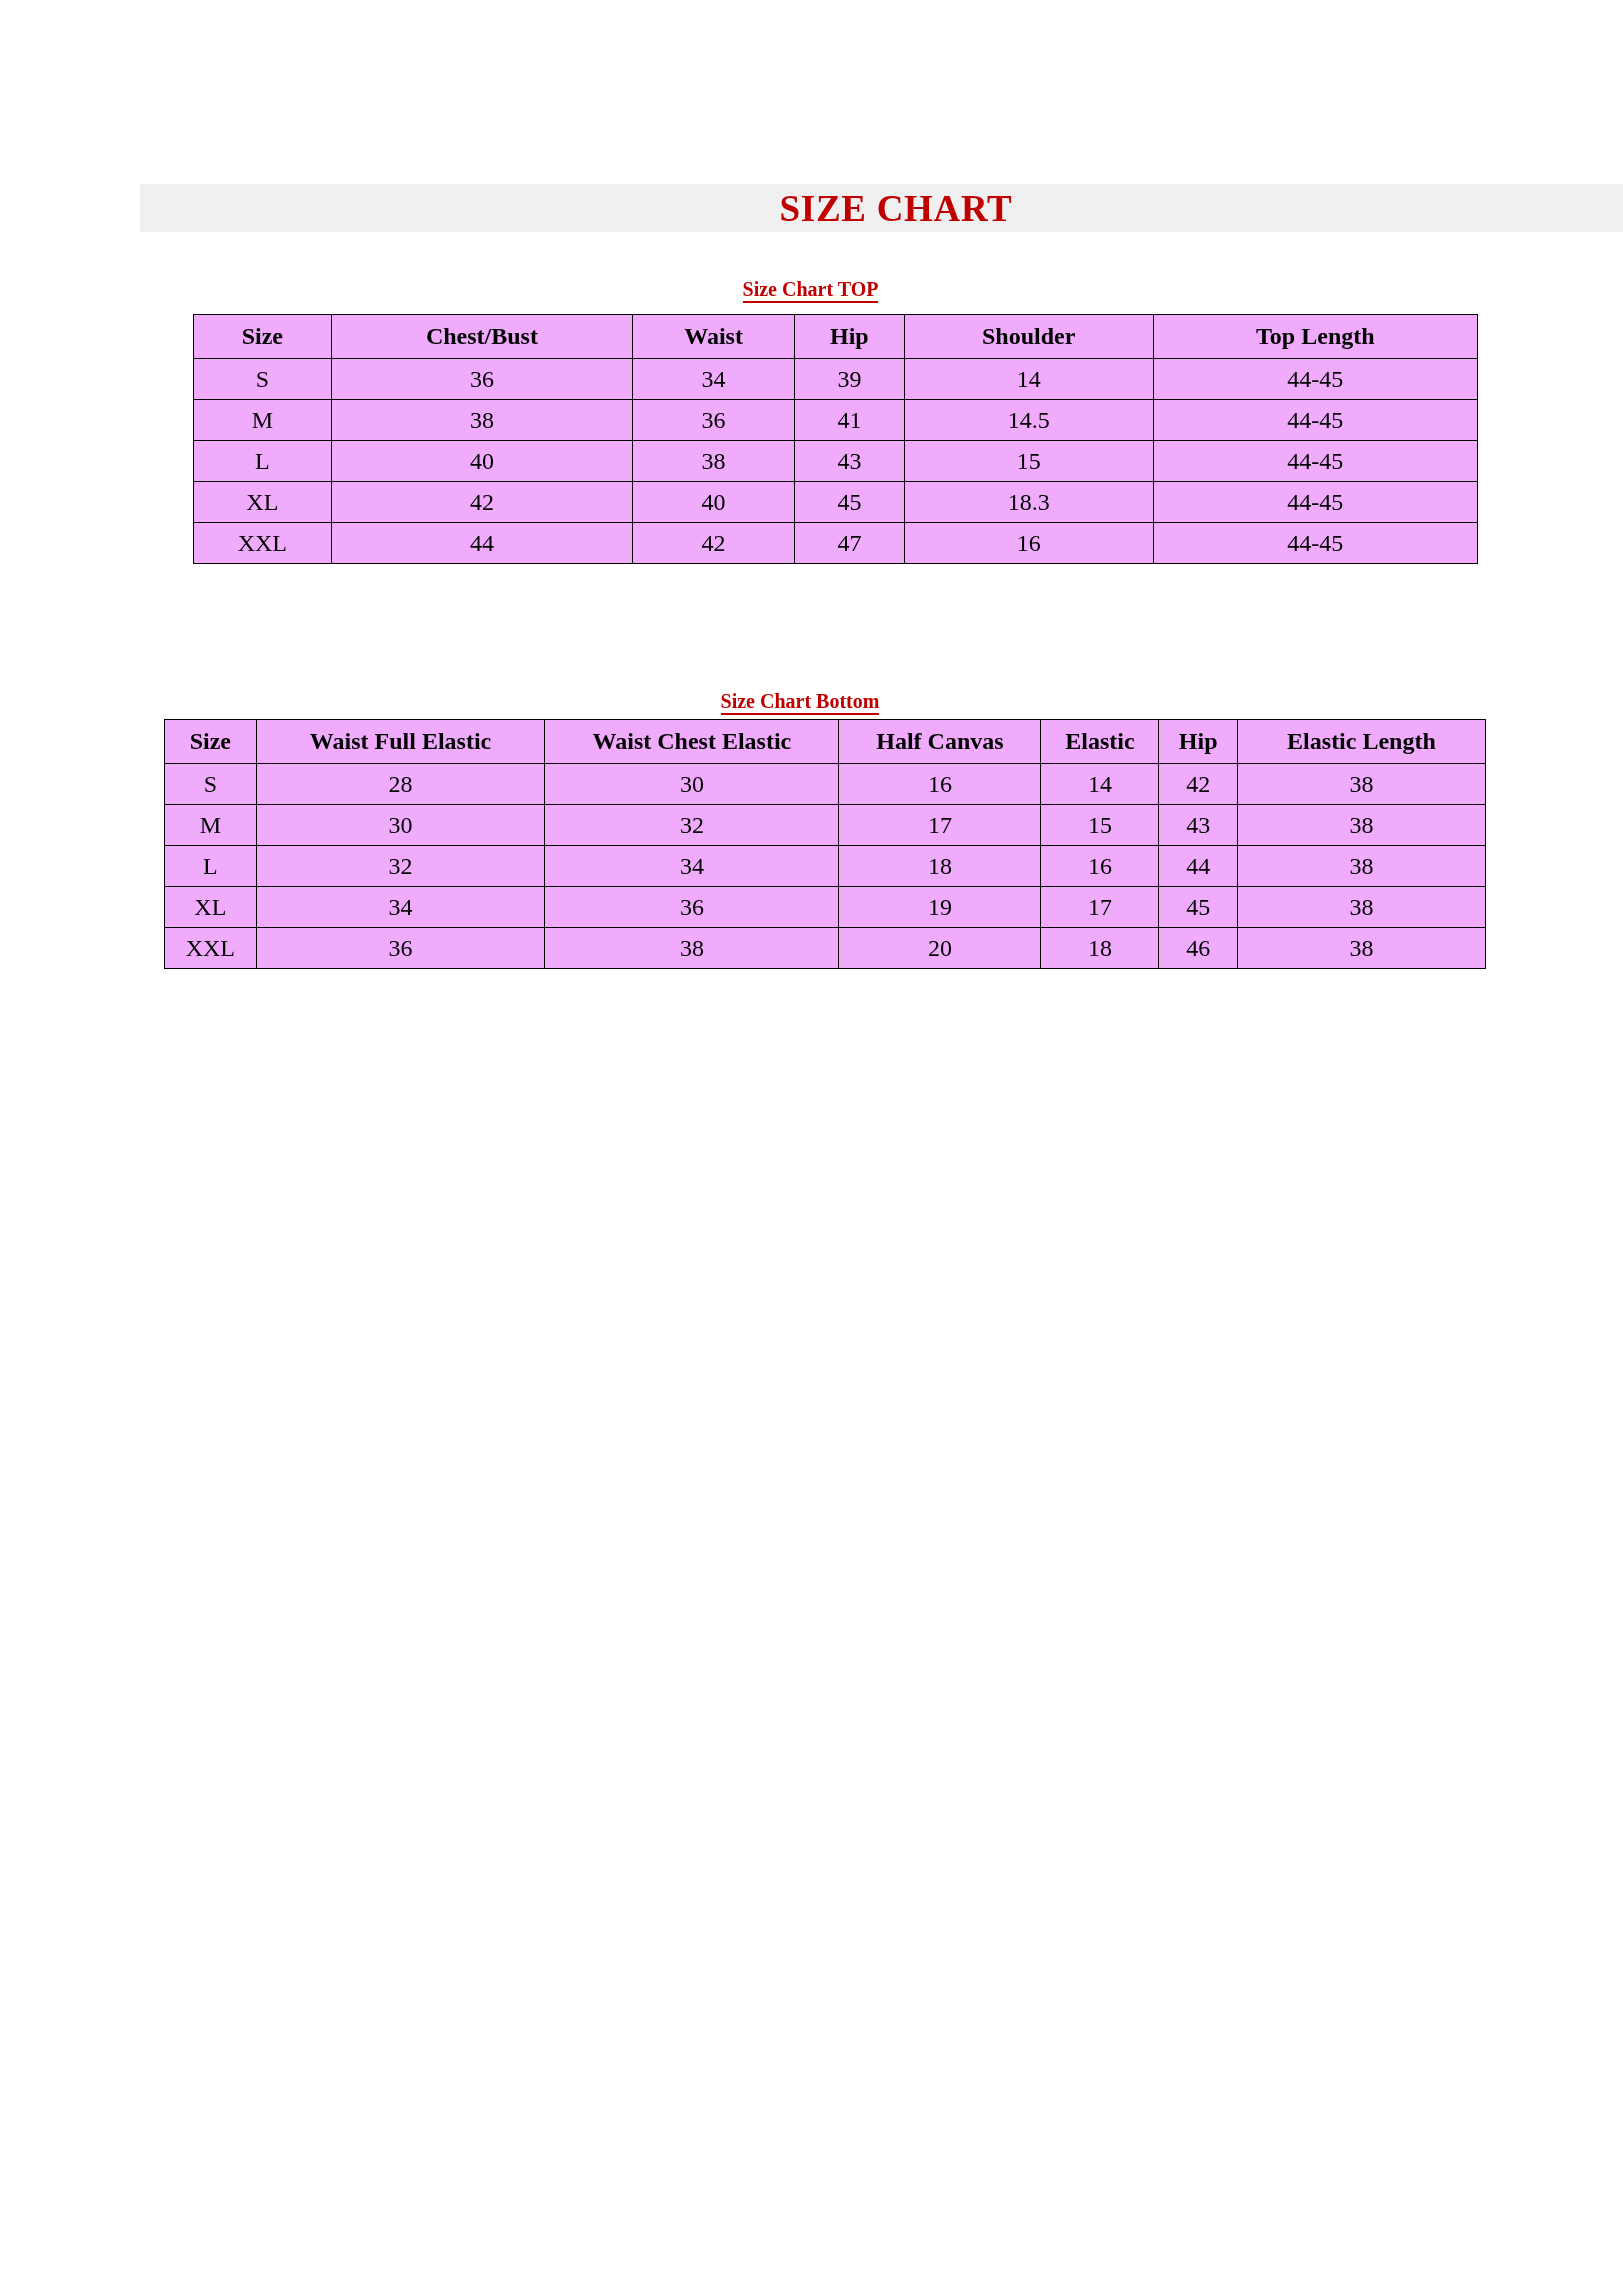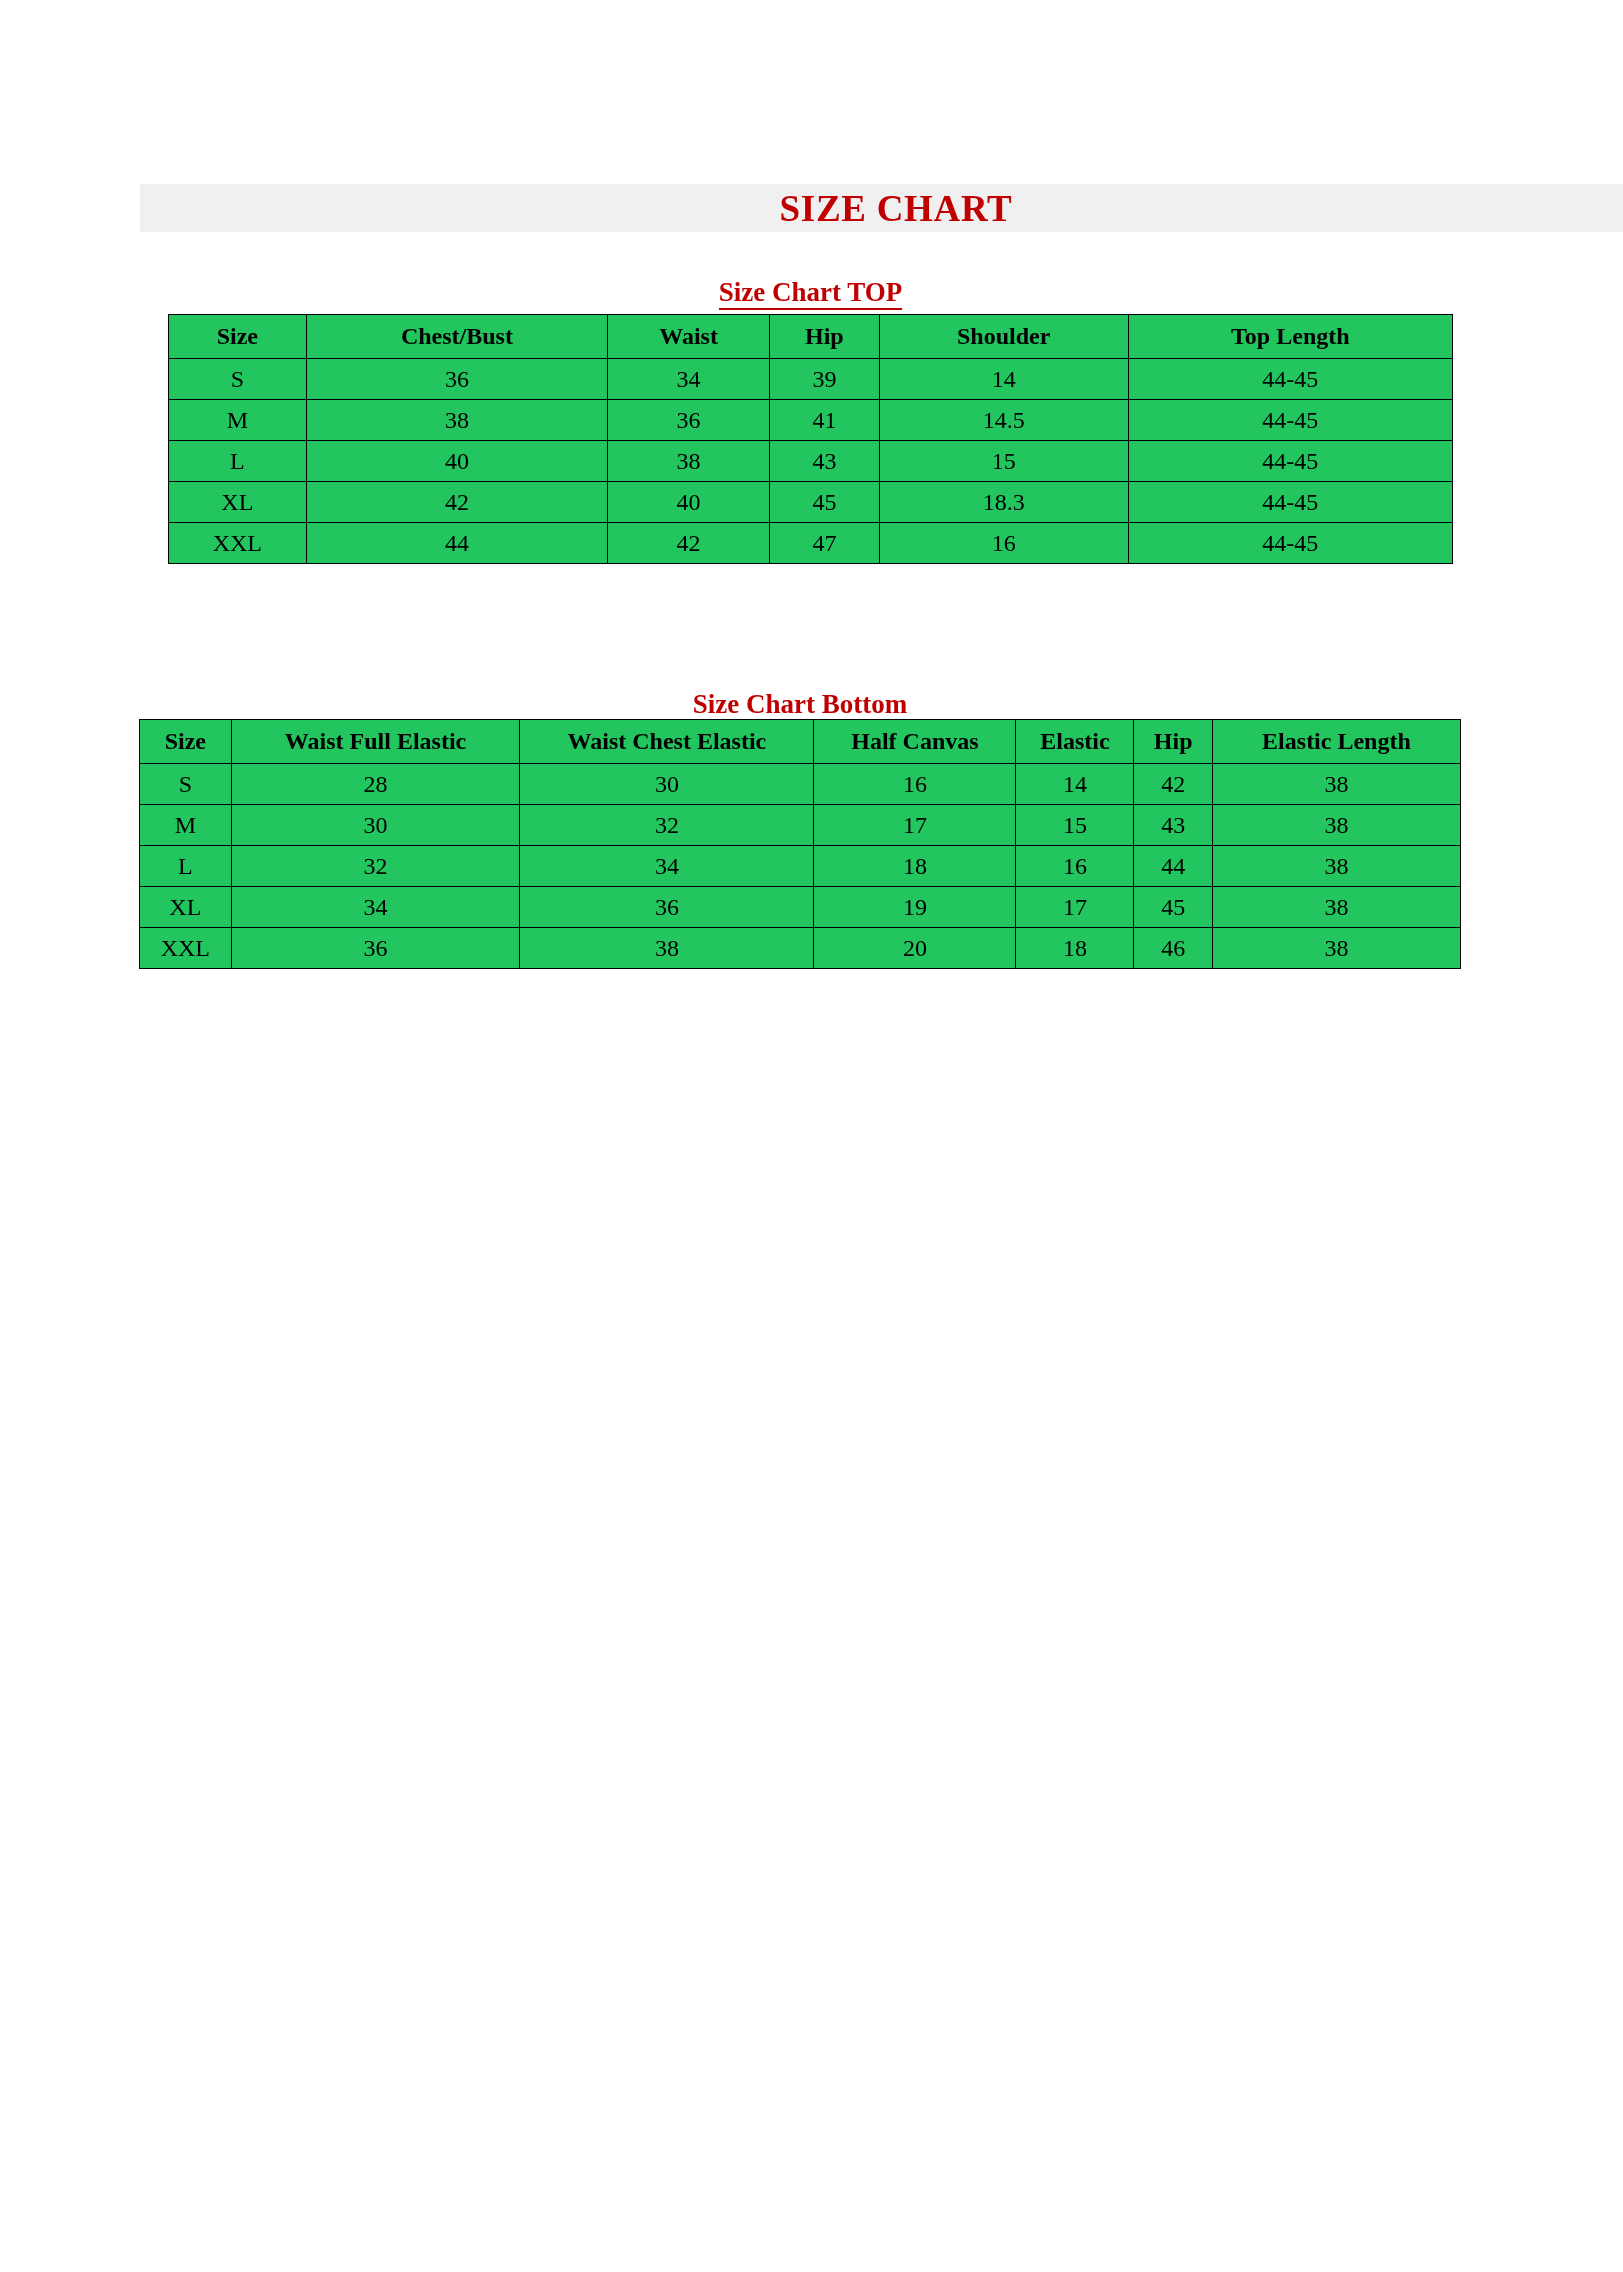--- a/index.html
+++ b/index.html
@@ -34,21 +34,21 @@
   .page-title {
     font-size: 37px;
     font-weight: bold;
     color: var(--accent, #C00000);
     letter-spacing: 0.7px;
     white-space: nowrap;
   }
   .section-heading {
     position: absolute;
     text-align: center;
-    font-size: 27px;
+    font-size: 20px;
     font-weight: bold;
     color: var(--accent, #C00000);
     line-height: 1.1;
   }
   .section-heading .underlined {
     border-bottom: 2.8px solid var(--accent, #C00000);
     padding-bottom: 1.4px;
     white-space: nowrap;
   }
   .heading-top {
@@ -58,21 +58,22 @@
   }
   .heading-bottom {
     left: 139px;
     width: 1322px;
     top: 690px;
   }
   table.size-table {
     position: absolute;
     border-collapse: collapse;
     table-layout: fixed;
-    background: #22c55e;
+    background: #f0abfc;
+    margin-left: 25px;
   }
   table.size-table th,
   table.size-table td {
     border: 1.4px solid var(--table-border, #000000);
     text-align: center;
     vertical-align: middle;
     font-size: 24px;
     padding: 0;
     overflow: hidden;
     white-space: nowrap;

